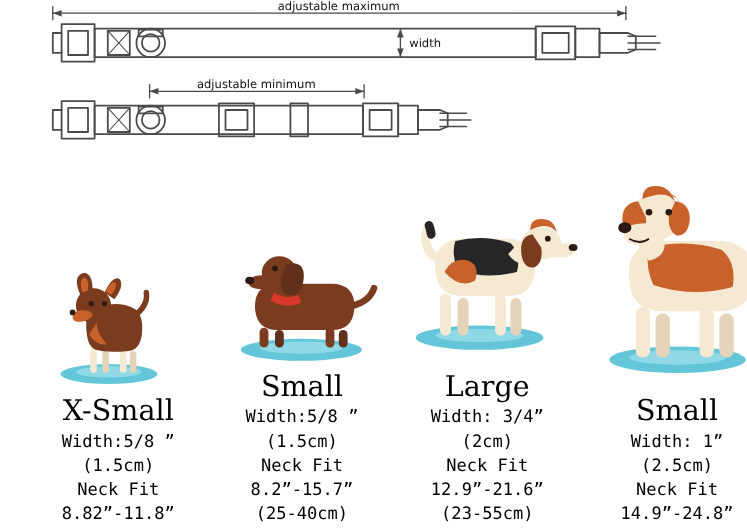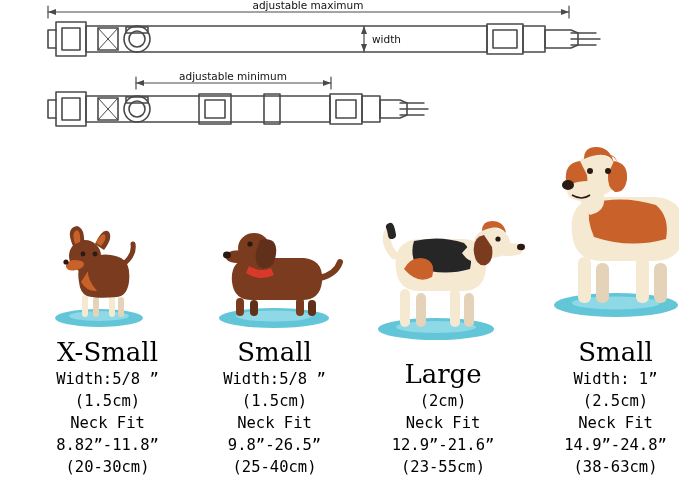--- a/index.html
+++ b/index.html
@@ -191,21 +191,20 @@
           <circle cx="50" cy="84" r="2.4" fill="#2b1a12"></circle>
           <circle cx="62" cy="84" r="2.4" fill="#2b1a12"></circle>
         </svg>
       </div>
       <div class="size-title">X-Small</div>
       <div class="spec-block">
         <div class="spec">Width:5/8 ”</div>
         <div class="spec">(1.5cm)</div>
         <div class="spec">Neck Fit</div>
         <div class="spec">8.82”-11.8”</div>
-        <div class="spec">(20-30cm)</div>
       </div>
     </div>
 
     <div class="size-col">
       <div class="dog-wrap">
         <svg width="165" height="165" viewBox="0 0 165 165" xmlns="http://www.w3.org/2000/svg">
           <ellipse cx="82" cy="148" rx="55" ry="10" fill="#63c6d8"></ellipse>
           <ellipse cx="82" cy="146" rx="38" ry="5.5" fill="#8fd9e6"></ellipse>
 
           <rect x="44" y="128" width="8" height="18" rx="4" fill="#7a3b1e"></rect>
@@ -229,21 +228,21 @@
           <circle cx="58" cy="74" r="2.6" fill="#2b1a12"></circle>
 
           <path d="M57 96 q12 7 22 2 l3 7 q-14 7 -28 -2z" fill="#d9392b"></path>
         </svg>
       </div>
       <div class="size-title">Small</div>
       <div class="spec-block">
         <div class="spec">Width:5/8 ”</div>
         <div class="spec">(1.5cm)</div>
         <div class="spec">Neck Fit</div>
-        <div class="spec">9.8”-26.5”</div>
+        <div class="spec">8.2”-15.7”</div>
         <div class="spec">(25-40cm)</div>
       </div>
     </div>
 
     <div class="size-col">
       <div class="dog-wrap">
         <svg width="170" height="180" viewBox="0 0 170 180" xmlns="http://www.w3.org/2000/svg">
           <ellipse cx="78" cy="152" rx="58" ry="11" fill="#63c6d8"></ellipse>
           <ellipse cx="78" cy="150" rx="40" ry="6" fill="#8fd9e6"></ellipse>
 
@@ -268,20 +267,21 @@
 
           <path d="M126 58 q-12 2 -10 18 q2 14 12 12 q8 -4 6 -18z" fill="#7a3b1e"></path>
 
           <path d="M150 66 q14 0 15 6 q1 6 -12 7 q-12 1 -14 -5 q-1 -7 11 -8z" fill="#f6e9d2"></path>
           <ellipse cx="163" cy="70" rx="4" ry="3.2" fill="#2b1a12"></ellipse>
           <circle cx="140" cy="62" r="2.6" fill="#2b1a12"></circle>
         </svg>
       </div>
       <div class="size-title">Large</div>
       <div class="spec-block">
+        <div class="spec">Width: 3/4”</div>
         <div class="spec">(2cm)</div>
         <div class="spec">Neck Fit</div>
         <div class="spec">12.9”-21.6”</div>
         <div class="spec">(23-55cm)</div>
       </div>
     </div>
 
     <div class="size-col">
       <div class="dog-wrap">
         <svg width="175" height="190" viewBox="0 0 175 190" xmlns="http://www.w3.org/2000/svg">
@@ -315,18 +315,17 @@
           <circle cx="80" cy="26" r="3" fill="#2b1a12"></circle>
           <path d="M44 50 q10 6 18 0" stroke="#2b1a12" stroke-width="1.6" fill="none"></path>
         </svg>
       </div>
       <div class="size-title">Small</div>
       <div class="spec-block">
         <div class="spec">Width: 1”</div>
         <div class="spec">(2.5cm)</div>
         <div class="spec">Neck Fit</div>
         <div class="spec">14.9”-24.8”</div>
-        <div class="spec">(38-63cm)</div>
       </div>
     </div>
 
   </div>
 </div>
 
 </body></html>

